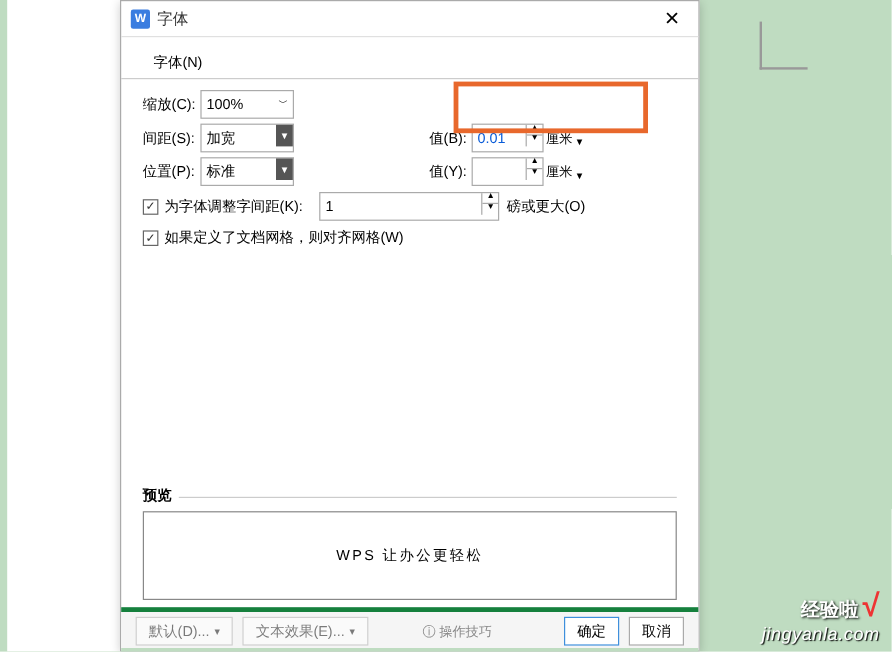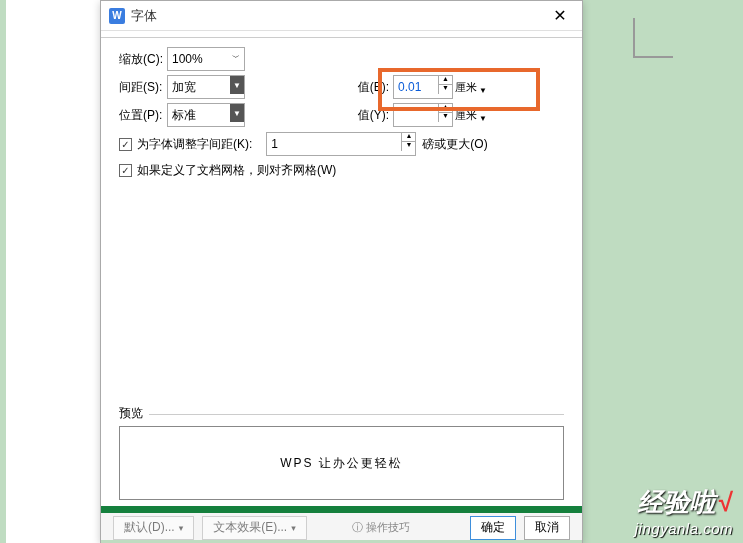--- a/index.html
+++ b/index.html
@@ -178,21 +178,21 @@
       justify-content: center;
       font-size: 10px;
       color: #333;
     }
     .preview-section {
       position: absolute;
       left: 18px;
       bottom: 42px;
       right: 18px;
     }
-    .preview-label { margin-bottom: 4px; position: relative; }
+    .preview-label { margin-bottom: 4px; position: relative; font-weight: bold; }
     .preview-label::after {
       content: '';
       position: absolute;
       left: 30px;
       right: 0;
       top: 50%;
       border-top: 1px solid #ccc;
     }
     .preview-box {
       border: 1px solid #888;
@@ -202,21 +202,21 @@
       justify-content: center;
       font-size: 12px;
       letter-spacing: 2px;
     }
     .footer {
       position: absolute;
       bottom: 0;
       left: 0;
       right: 0;
       height: 36px;
-      border-top: 7px solid #15803d;
+      border-top: 4px solid #15803d;
       display: flex;
       align-items: center;
       padding: 0 12px;
       background: #f5f5f5;
     }
     .btn {
       height: 24px;
       border: 1px solid #aaa;
       padding: 0 10px;
       background: #fff;
@@ -234,41 +234,42 @@
     .blue-input { color: #0a5cd8; }
     .input-text { font-size: 12px; }
     .watermark {
       position: absolute;
       right: 10px;
       bottom: 6px;
       color: #fff;
       font-family: sans-serif;
       text-align: right;
     }
-    .wm-big { font-size: 26px; font-weight: bold; font-style: italic; text-shadow: 1px 1px 2px #000; }
+    .wm-big { font-size: 16px; font-weight: bold; text-shadow: 1px 1px 2px #000; }
     .wm-check { color: #e33; font-size: 26px; font-weight: bold; }
     .wm-small { font-size: 15px; font-style: italic; text-shadow: 1px 1px 1px #000; letter-spacing: 0.5px; }
     .spinner.wide { width: 150px; }
     .muted-btn { opacity: 0.5; }
     .cut { position: absolute; bottom:-8px; height:10px; background:#bfdcc1; left:0; right:0; }
   </style>
 </head>
 <body>
 
 <div class="doc-bg"></div>
 <div class="doc-corner"></div>
 
 <div class="dialog">
   <div class="titlebar">
     <div class="app-icon">W</div>
     <div class="title-text">字体</div>
     <div class="close-btn">✕</div>
   </div>
 
   <div class="tabs">
+    <div class="tab">字体(N)</div>
   </div>
 
   <div class="content">
 
     <div class="row">
       <span class="lbl">缩放(C):</span>
       <div class="combo">
         <span class="input-text">100%</span>
         <span class="combo-arrow">﹀</span>
       </div>

